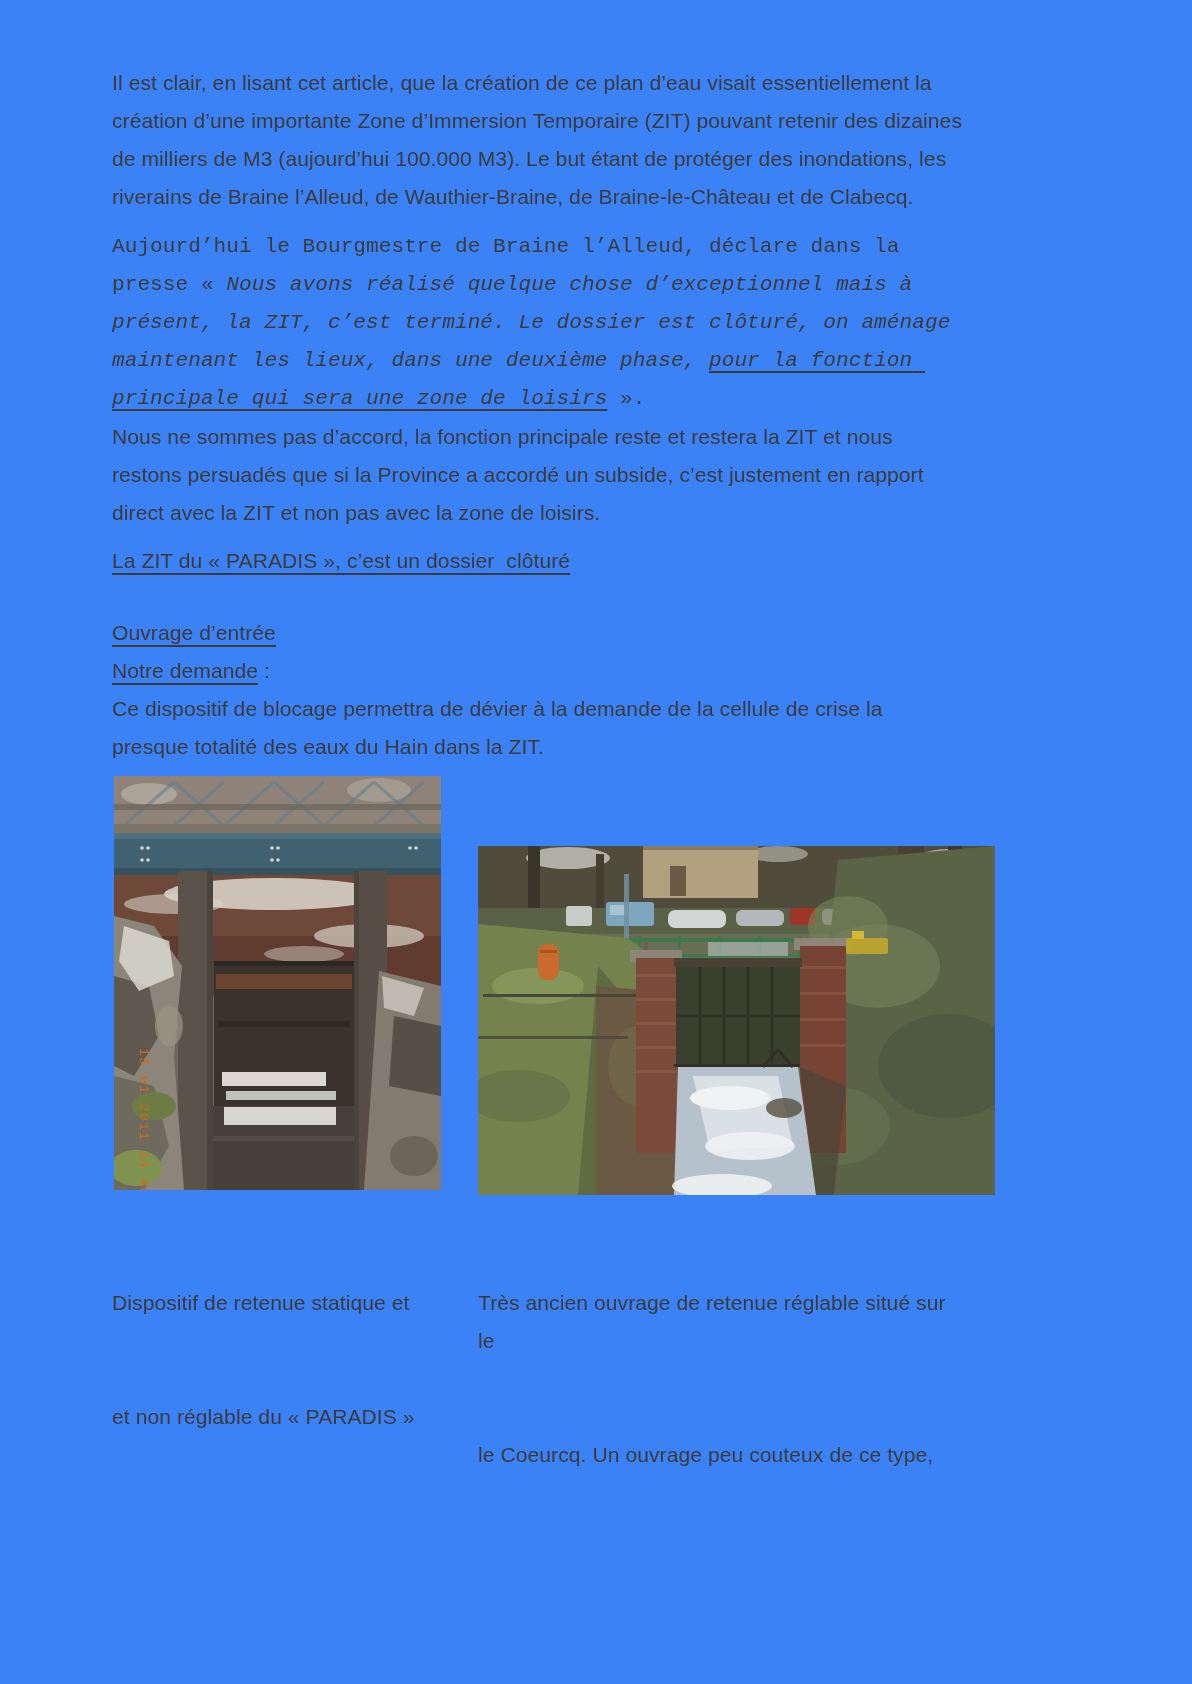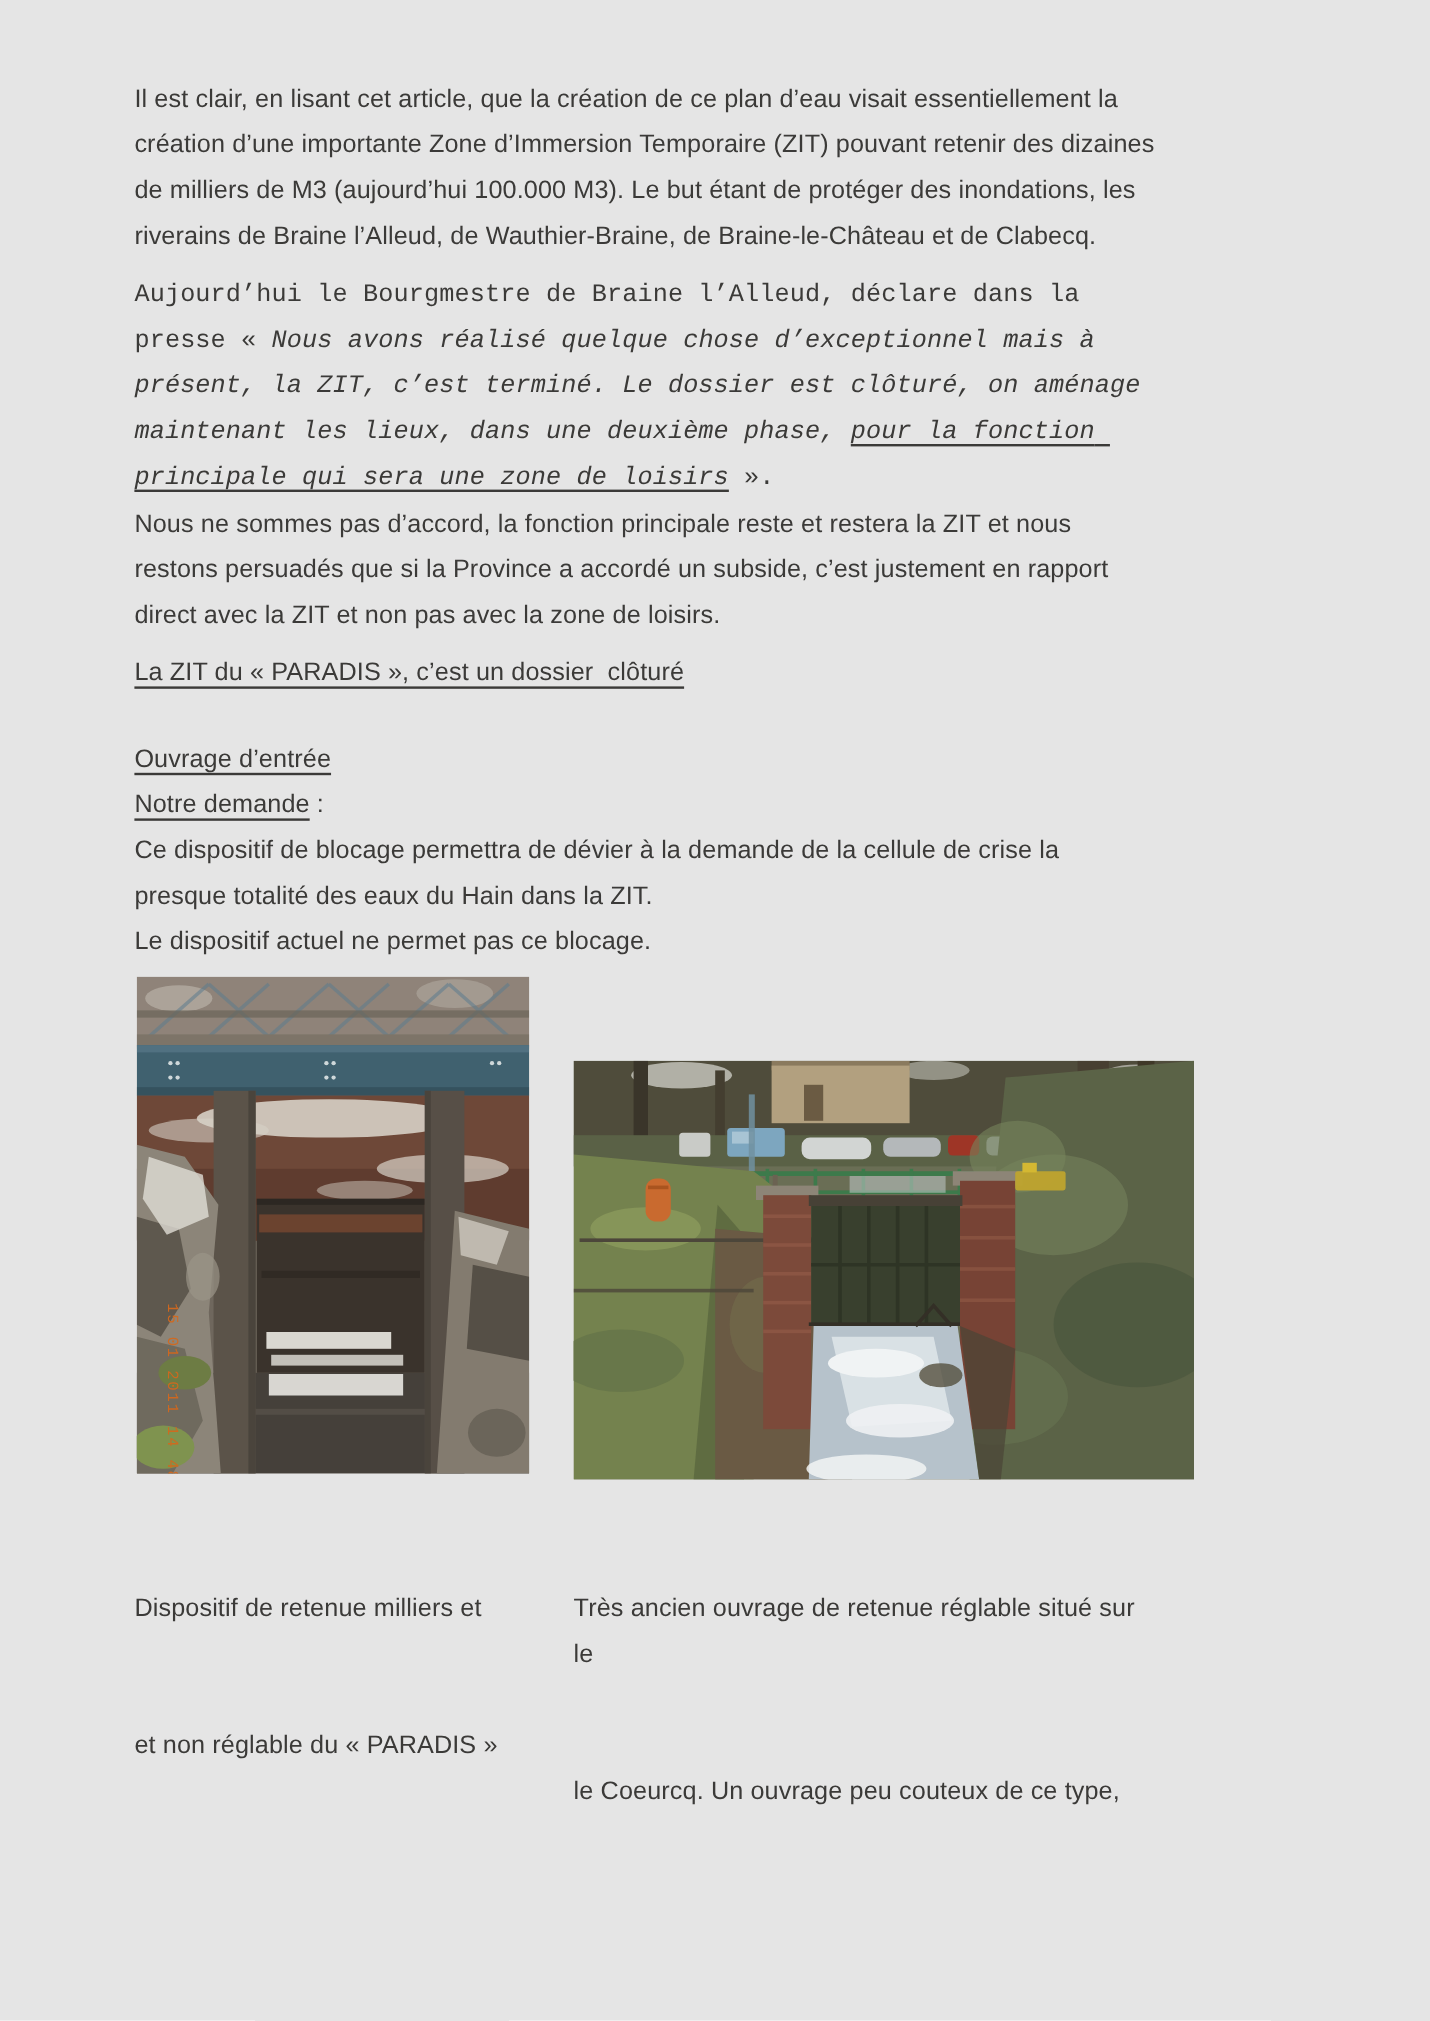--- a/index.html
+++ b/index.html
@@ -1,19 +1,19 @@
 <!DOCTYPE html>
 <html><head>
 <meta charset="utf-8">
 <style>
   html,body { margin:0; padding:0; background:#ffffff; }
   .page {
     position:relative;
     width:1192px; height:1684px;
-    background:#e5e5e5;
+    background:#3b82f6;
     font-family:"Liberation Sans", sans-serif;
     color:#3b3a38;
     overflow:hidden;
   }
   .content {
     position:absolute; left:112px; top:64px; width:852px;
     font-size:21px; line-height:38px; letter-spacing:0.1px;
   }
   .content p { margin:0; white-space:pre-wrap; }
   .mt-para { margin-top:12px !important;font-family:Liberation Mono, monospace; }
@@ -43,21 +43,20 @@
 
     <p class="mt-para"><span>Aujourd’hui le Bourgmestre de Braine l’Alleud, déclare dans la presse « </span><span class="it">Nous avons réalisé quelque chose d’exceptionnel mais à présent, la ZIT, c’est terminé. Le dossier est clôturé, on aménage maintenant les lieux, dans une deuxième phase, </span><span class="it u">pour la fonction principale qui sera une zone de loisirs</span><span> ».</span></p>
 
     <p>Nous ne sommes pas d’accord, la fonction principale reste et restera la ZIT et nous restons persuadés que si la Province a accordé un subside, c’est justement en rapport direct avec la ZIT et non pas avec la zone de loisirs.</p>
 
     <p class="heading mt-small">La ZIT du « PARADIS », c’est un dossier  clôturé</p>
 
     <p class="heading mt-section">Ouvrage d’entrée</p>
     <p><span class="u">Notre demande</span><span> :</span></p>
     <p>Ce dispositif de blocage permettra de dévier à la demande de la cellule de crise la presque totalité des eaux du Hain dans la ZIT.</p>
-    <p>Le dispositif actuel ne permet pas ce blocage.</p>
 
     <div class="photos">
 
       <div class="photo-left">
         <svg viewBox="0 0 327 414" preserveAspectRatio="none">
           <rect x="0" y="0" width="327" height="414" fill="#6f675d"></rect>
 
           <rect x="0" y="0" width="327" height="60" fill="#8f8379"></rect>
           <ellipse cx="35" cy="18" rx="28" ry="11" fill="#c9c4ba" opacity="0.5"></ellipse>
           <ellipse cx="265" cy="14" rx="32" ry="12" fill="#b8b2a8" opacity="0.5"></ellipse>
@@ -221,21 +220,21 @@
           <rect x="374" y="85" width="12" height="8" fill="#d4b832"></rect>
 
           <rect x="196" y="218" width="126" height="3" fill="#332f26"></rect>
           <polyline points="285,221 300,204 315,221" stroke="#332f26" stroke-width="3" fill="none"></polyline>
         </svg>
       </div>
     </div>
 
     <div class="captions">
       <div class="caption-col caption-left">
-        <div>Dispositif de retenue milliers et</div>
+        <div>Dispositif de retenue statique et</div>
         <div>et non réglable du « PARADIS »</div>
         
         
       </div>
       <div class="caption-col caption-right">
         <div>Très ancien ouvrage de retenue réglable situé sur le</div>
         <div>le Coeurcq. Un ouvrage peu couteux de ce type,</div>
         
         
       </div>

